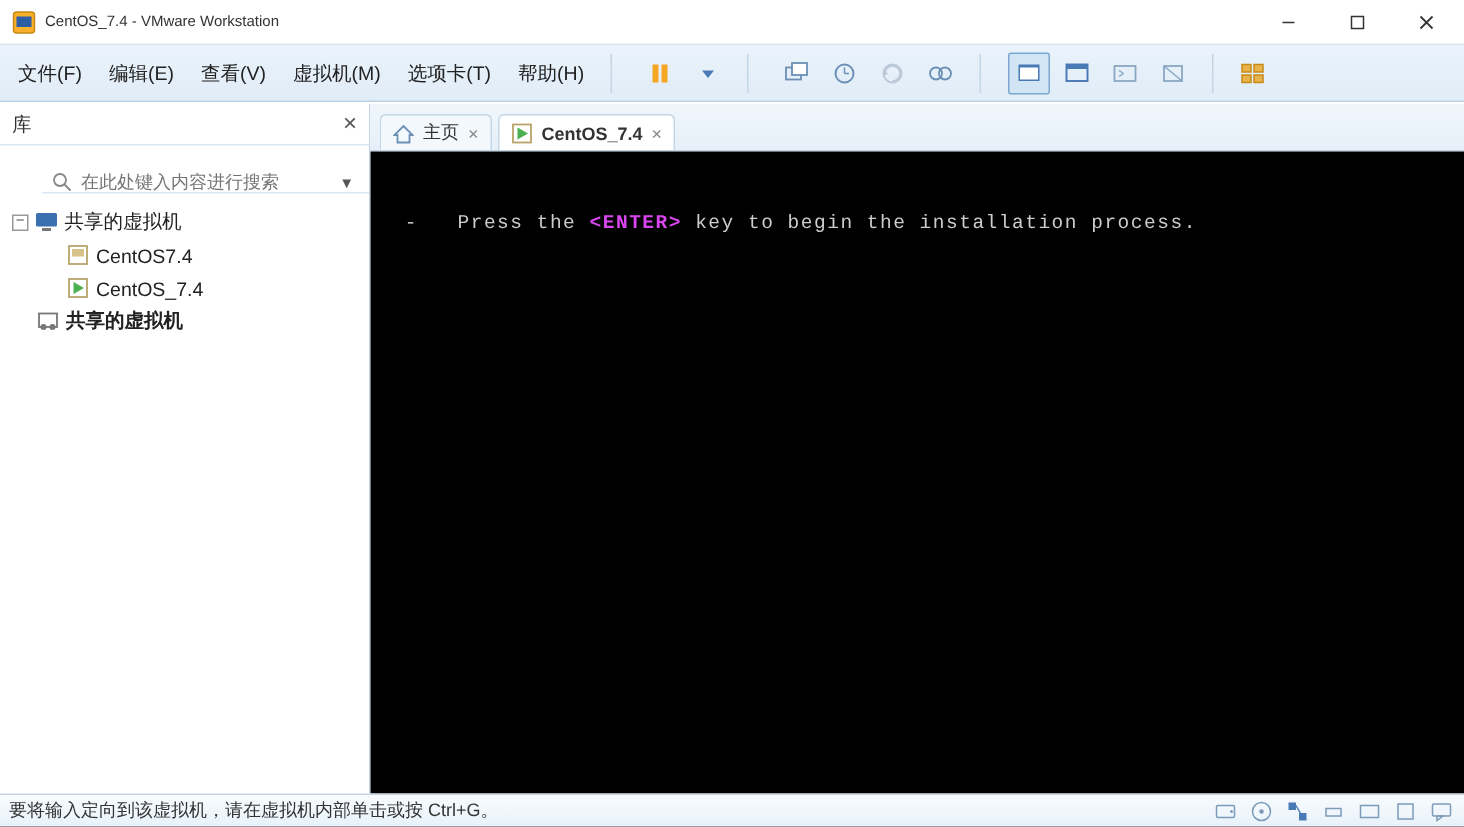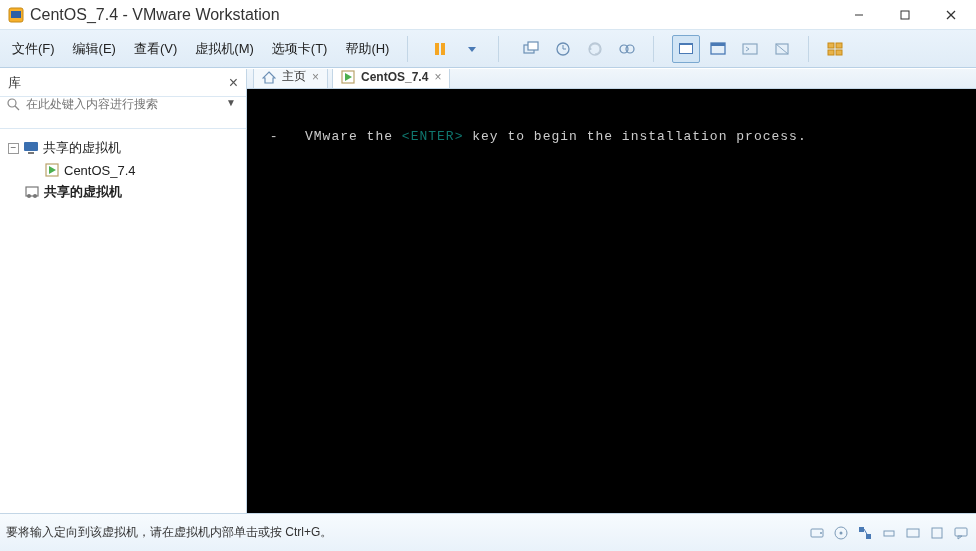--- a/index.html
+++ b/index.html
@@ -1,50 +1,50 @@
 <!DOCTYPE html>
 <html><head>
 <meta charset="utf-8">
 <style>
 * { box-sizing: border-box; margin: 0; padding: 0; }
 body { font-family: "Microsoft YaHei", "Segoe UI", Tahoma, sans-serif; font-size: 12px; background: #fff; width: 976px; height: 551px; overflow: hidden; display: flex; flex-direction: column; }
 .titlebar { height: 30px; background: #fff; border-bottom: 1px solid #d9e7f2; display: flex; align-items: center; padding: 0 2px; }
 .titlebar .app-icon { width: 16px; height: 16px; margin: 0 6px; }
-.titlebar .title { flex: 1; font-size: 16px; color: #333; }
+.titlebar .title { flex: 1; font-size: 10px; color: #333; }
 .titlebar .win-btn { width: 46px; height: 30px; display: flex; align-items: center; justify-content: center; color: #333; }
 .menubar { height: 38px; background: linear-gradient(#eaf3fb,#e0ecf7); border-bottom: 1px solid #b8d0e5; display: flex; align-items: center; padding: 0 4px; gap: 2px; }
 .menu-item { padding: 4px 8px; color: #222; font-size: 13px; cursor: default; }
 .menu-sep { width: 1px; height: 26px; background: #c3d6e6; margin: 0 8px; }
 .tb-btn { width: 28px; height: 28px; display: flex; align-items: center; justify-content: center; cursor: default; margin: 0 2px; }
 .tb-group { display: flex; align-items: center; margin-left: 6px; }
 .content { flex: 1; display: flex; overflow: hidden; border-top: 1px solid #fff; }
 .sidebar { width: 247px; background: #fff; border-right: 1px solid #c3d6e6; display: flex; flex-direction: column; }
 .sidebar-head { height: 28px; display: flex; align-items: center; padding: 0 8px; border-bottom: 1px solid #dbe8f3; }
 .sidebar-title { flex: 1; color: #333; font-size: 13px; }
 .sidebar-close { font-size: 16px; color: #555; cursor: default; }
-.search-row { display: flex; align-items: flex-start; height: 32px; border-bottom: 1px solid #dbe8f3; padding: 0 6px; gap: 6px; }
+.search-row { display: flex; align-items: flex-end; height: 32px; border-bottom: 1px solid #dbe8f3; padding: 0 6px; gap: 6px; margin-left: 28px; }
 .search-input { flex: 1; border: none; outline: none; font-size: 12px; color: #888; background: transparent; }
 .search-dd { font-size: 10px; color: #555; padding: 0 4px; }
 .tree { padding: 8px 4px; font-size: 13px; color: #222; }
 .tree-row { display: flex; align-items: center; height: 22px; padding-left: 4px; gap: 4px; cursor: default; }
 .tree-toggle { width: 11px; height: 11px; border: 1px solid #999; display: flex; align-items: center; justify-content: center; font-size: 10px; line-height: 1; color: #555; background: #fff; }
 .tree-indent1 { padding-left: 40px; }
 .tree-indent0b { padding-left: 20px; font-weight: bold; }
 .tree-icon { width: 16px; height: 16px; display: inline-flex; align-items: center; justify-content: center; }
 .tree-label { }
 .main { flex: 1; display: flex; flex-direction: column; background: #fff; }
-.tabs { height: 20px; background: linear-gradient(#f0f6fb,#e6eff8); border-bottom: 1px solid #c3d6e6; display: flex; align-items: flex-end; padding-left: 6px; gap: 4px; }
+.tabs { height: 32px; background: linear-gradient(#f0f6fb,#e6eff8); border-bottom: 1px solid #c3d6e6; display: flex; align-items: flex-end; padding-left: 6px; gap: 4px; }
 .tab { height: 24px; background: #fff; border: 1px solid #c3d6e6; border-bottom: none; border-radius: 4px 4px 0 0; display: flex; align-items: center; padding: 0 8px; gap: 6px; font-size: 12px; color: #333; cursor: default; }
 .tab.inactive { background: #f3f8fc; }
 .tab .tab-close { color: #888; font-size: 12px; }
 .console { flex: 1; background: #000; color: #ccc; font-family: "Courier New", monospace; font-size: 13px; padding: 40px 14px 14px 14px; position: relative; overflow: hidden; letter-spacing: 1px; }
 .console-line { white-space: pre; }
 .console .dash { color: #ccc; }
-.console .enter-key { color: #0f766e; font-weight: normal; }
-.statusbar { height: 38px; background: linear-gradient(#f7fbfe,#e9f2fa); border-top: 1px solid #c3d6e6; display: flex; align-items: center; padding: 0 6px; font-size: 12px; color: #333; }
+.console .enter-key { color: #d946ef; font-weight: bold; }
+.statusbar { height: 22px; background: linear-gradient(#f7fbfe,#e9f2fa); border-top: 1px solid #c3d6e6; display: flex; align-items: center; padding: 0 6px; font-size: 12px; color: #333; }
 .statusbar .status-text { flex: 1; }
 .status-icons { display: flex; gap: 6px; }
 .status-icon { width: 18px; height: 18px; display: flex; align-items: center; justify-content: center; }
 svg { display: block; }
 </style>
 </head>
 <body>
 
 <div class="titlebar">
   <span class="app-icon">
@@ -186,20 +186,29 @@
               <rect x="1" y="2" width="14" height="9" fill="#3a6fb0" rx="1"></rect>
               <rect x="5" y="12" width="6" height="2" fill="#777"></rect>
             </svg>
         </span>
         <span class="tree-label">共享的虚拟机</span>
       </div>
       <div class="tree-row tree-indent1">
         <span class="tree-icon">
           <svg width="14" height="14">
               <rect x="1" y="1" width="12" height="12" fill="none" stroke="#b9a36b" stroke-width="1.2"></rect>
+              <rect x="3" y="3" width="8" height="5" fill="#d6c28a"></rect>
+            </svg>
+        </span>
+        <span class="tree-label">CentOS7.4</span>
+      </div>
+      <div class="tree-row tree-indent1">
+        <span class="tree-icon">
+          <svg width="14" height="14">
+              <rect x="1" y="1" width="12" height="12" fill="none" stroke="#b9a36b" stroke-width="1.2"></rect>
               <polygon points="4,3 11,7 4,11" fill="#4caf50"></polygon>
             </svg>
         </span>
         <span class="tree-label">CentOS_7.4</span>
       </div>
       <div class="tree-row tree-indent0b">
         <span class="tree-icon">
           <svg width="16" height="16">
               <rect x="2" y="3" width="12" height="9" fill="none" stroke="#777" stroke-width="1.2"></rect>
               <circle cx="5" cy="12" r="2" fill="#777"></circle>
@@ -227,21 +236,21 @@
           <svg width="14" height="14">
               <rect x="1" y="1" width="12" height="12" fill="none" stroke="#b9a36b" stroke-width="1.2"></rect>
               <polygon points="4,3 11,7 4,11" fill="#4caf50"></polygon>
             </svg>
         </span>
         <span style="font-weight:bold;">CentOS_7.4</span>
         <span class="tab-close">×</span>
       </div>
     </div>
     <div class="console">
-      <div class="console-line"><span class="dash"> -   VMware the </span><span class="enter-key">&lt;ENTER&gt;</span><span> key to begin the installation process.</span></div>
+      <div class="console-line"><span class="dash"> -   Press the </span><span class="enter-key">&lt;ENTER&gt;</span><span> key to begin the installation process.</span></div>
     </div>
   </div>
 </div>
 
 <div class="statusbar">
   <div class="status-text">要将输入定向到该虚拟机，请在虚拟机内部单击或按 Ctrl+G。</div>
   <div class="status-icons">
     <span class="status-icon">
         <svg width="16" height="16">
           <rect x="2" y="4" width="12" height="8" rx="1" fill="none" stroke="#7d9bb8"></rect>

